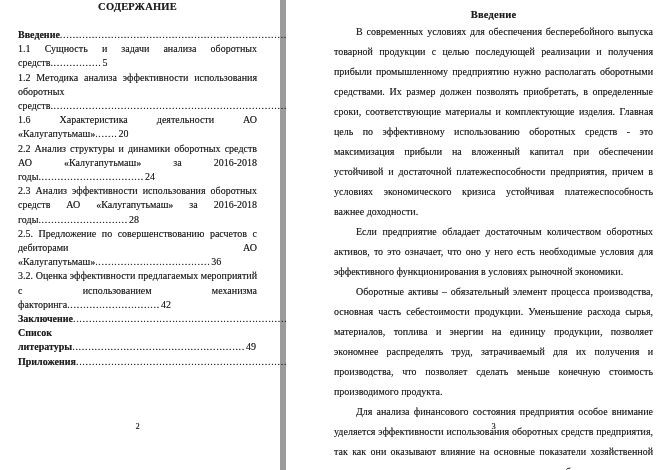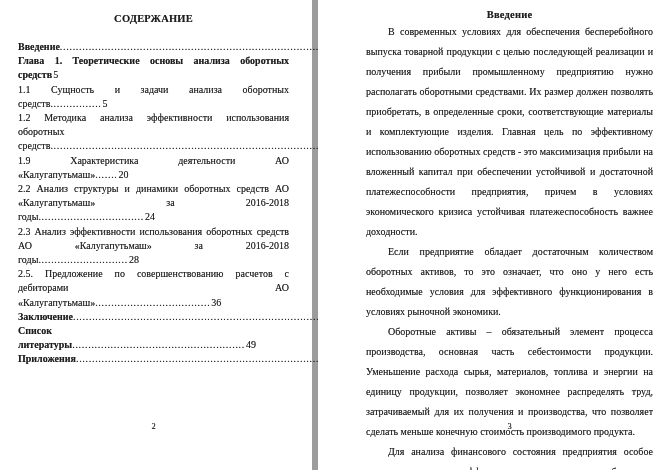--- a/index.html
+++ b/index.html
@@ -11,21 +11,21 @@
     color: var(--text-color, #1e1e1e);
   }
   .stage { display: flex; width: 666px; height: 470px; }
 
   .page {
     background: var(--page-bg, #ffffff);
     position: relative;
     height: 470px;
     text-shadow: 0 0 0.35px rgba(20,20,20,0.55);
   }
-  .page-left  { width: 312px; padding: 12px 23px 0 18px; }
+  .page-left  { width: 280px; padding: 0 23px 0 18px; }
   .page-right { flex: 1;      padding: 8px 13px 0 48px; }
 
   .divider { width: 6px; height: 470px; background: var(--divider-color, #9c9c9c); }
 
   .page-title {
     font-weight: bold;
     text-align: center;
     font-size: 10.5px;
     line-height: 14px;
     letter-spacing: 0.2px;
@@ -60,27 +60,27 @@
 </style>
 </head>
 <body>
 
 <div class="stage">
 
   <div class="page page-left">
     <div class="page-title">СОДЕРЖАНИЕ</div>
     <div class="toc">
         <p class="toc-entry"><span class="toc-label bold">Введение</span><span class="toc-dots">................................................................................................................................................................................................................................................................................................................................................................................................................</span></p>
-        <p class="toc-entry"><span class="toc-label bold">Глава 1. Теоретические основы анализа оборотных средств</span><span class="toc-dots"></span><span class="toc-pagenum">5</span></p>
         <p class="toc-entry"><span class="toc-label">1.1 Сущность и задачи анализа оборотных средств</span><span class="toc-dots">................</span><span class="toc-pagenum">5</span></p>
         <p class="toc-entry"><span class="toc-label">1.2 Методика анализа эффективности использования оборотных средств</span><span class="toc-dots">................................................................................................................................................................................................................................................................................................................................................................................................................</span></p>
-        <p class="toc-entry"><span class="toc-label">1.9 Характеристика деятельности АО «Калугапутьмаш»</span><span class="toc-dots">.......</span><span class="toc-pagenum">20</span></p>
+        <p class="toc-entry"><span class="toc-label">1.6 Характеристика деятельности АО «Калугапутьмаш»</span><span class="toc-dots">.......</span><span class="toc-pagenum">20</span></p>
         <p class="toc-entry"><span class="toc-label">2.2 Анализ структуры и динамики оборотных средств АО «Калугапутьмаш» за 2016-2018 годы</span><span class="toc-dots">.................................</span><span class="toc-pagenum">24</span></p>
         <p class="toc-entry"><span class="toc-label">2.3 Анализ эффективности использования оборотных средств АО «Калугапутьмаш» за 2016-2018 годы</span><span class="toc-dots">............................</span><span class="toc-pagenum">28</span></p>
         <p class="toc-entry"><span class="toc-label">2.5. Предложение по совершенствованию расчетов с дебиторами АО «Калугапутьмаш»</span><span class="toc-dots">....................................</span><span class="toc-pagenum">36</span></p>
+        <p class="toc-entry"><span class="toc-label">3.2. Оценка эффективности предлагаемых мероприятий с использованием механизма факторинга</span><span class="toc-dots">.............................</span><span class="toc-pagenum">42</span></p>
         <p class="toc-entry"><span class="toc-label bold">Заключение</span><span class="toc-dots">................................................................................................................................................................................................................................................................................................................................................................................................................</span></p>
         <p class="toc-entry"><span class="toc-label bold">Список литературы</span><span class="toc-dots">......................................................</span><span class="toc-pagenum">49</span></p>
         <p class="toc-entry"><span class="toc-label bold">Приложения</span><span class="toc-dots">................................................................................................................................................................................................................................................................................................................................................................................................................</span></p>
       </div>
     <div class="page-number">2</div>
   </div>
 
   <div class="divider"></div>
 
   <div class="page page-right">

